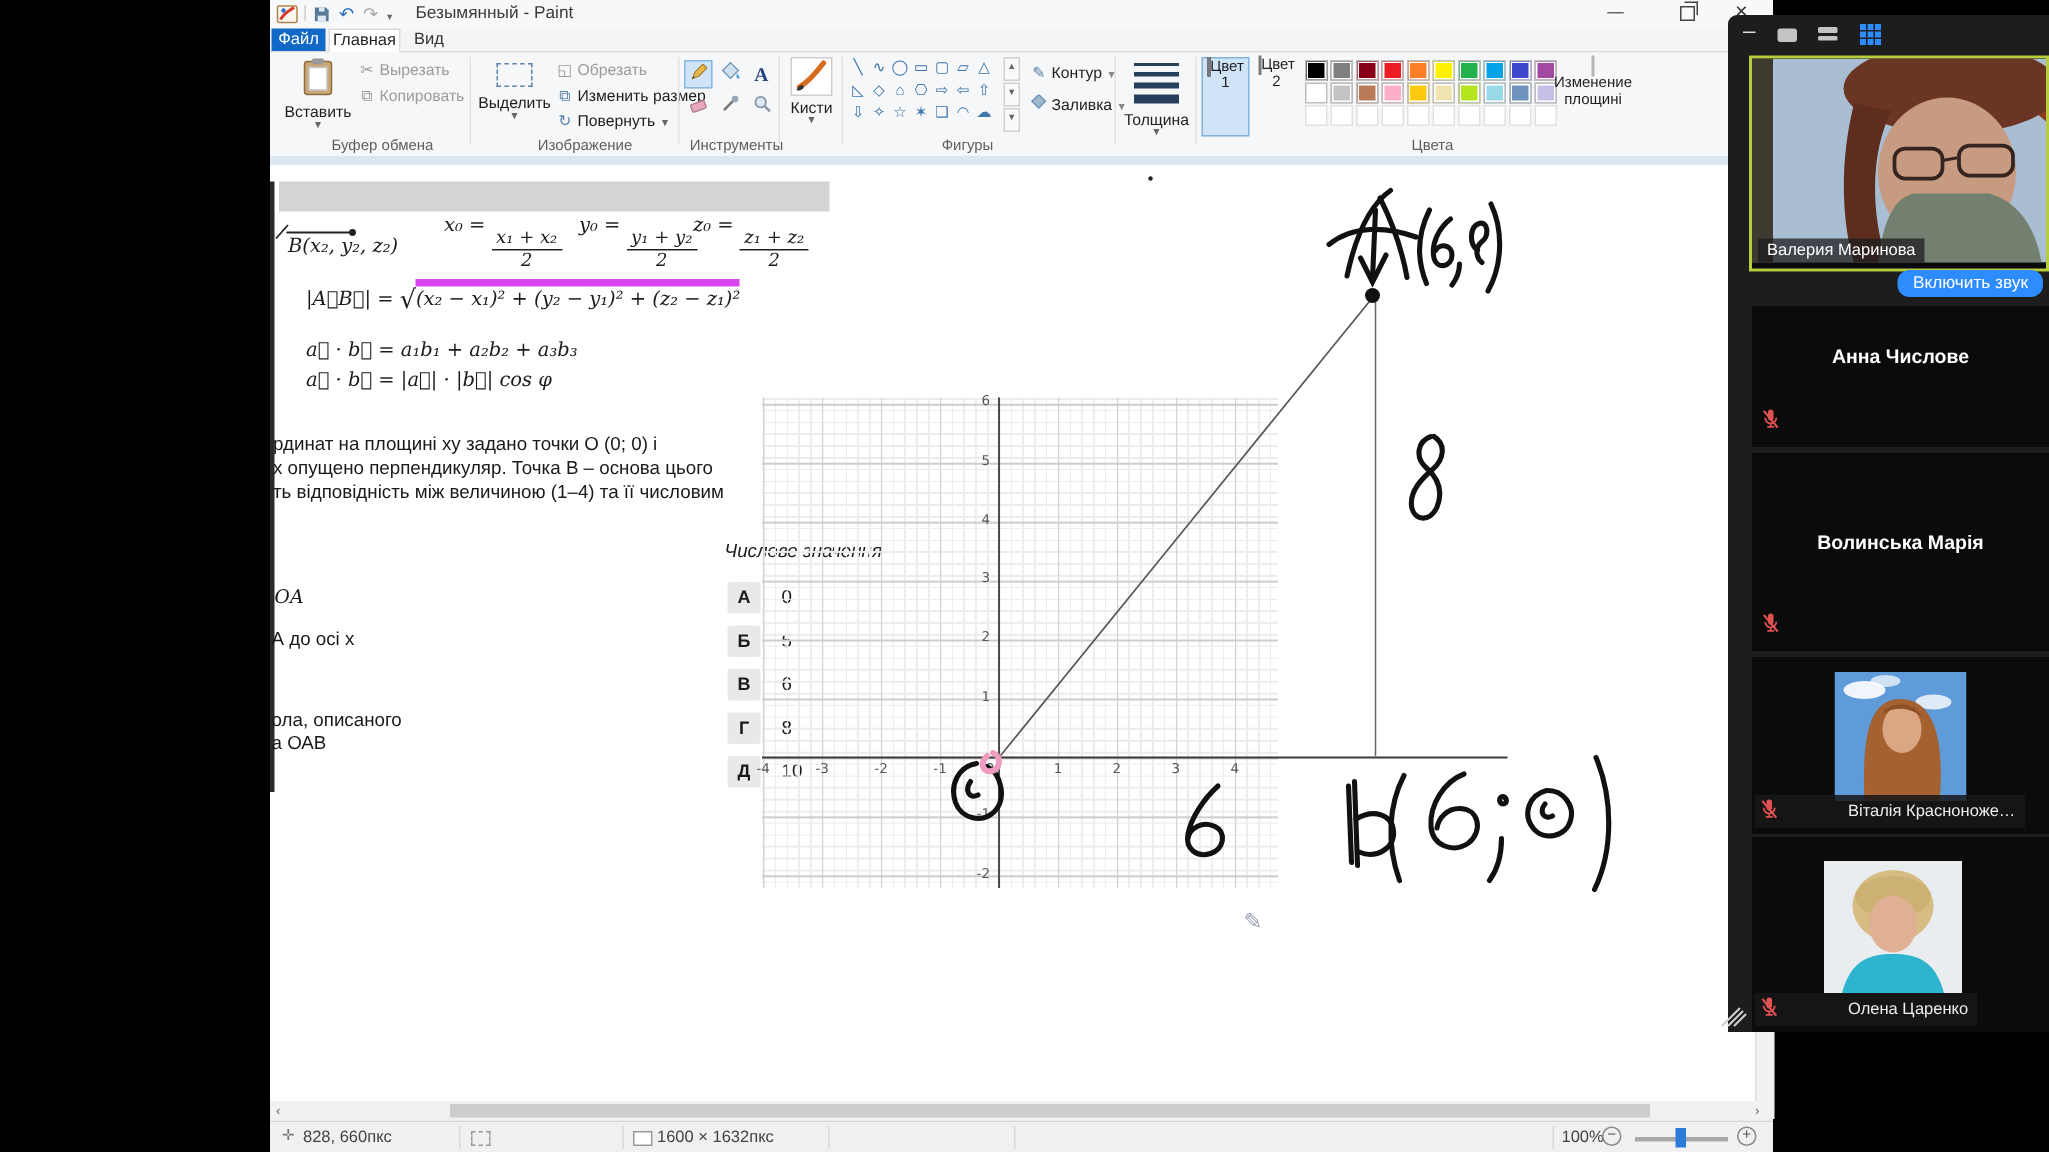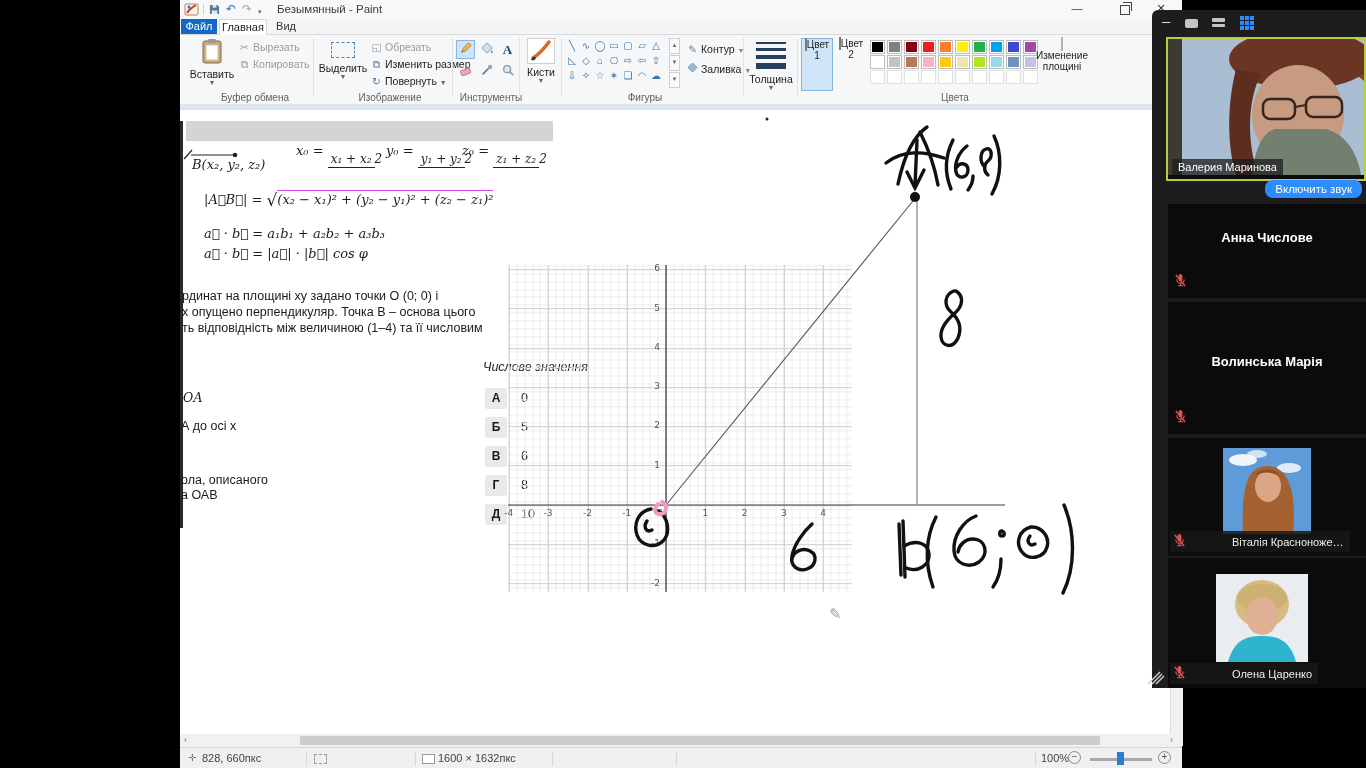--- a/index.html
+++ b/index.html
@@ -48,24 +48,24 @@
      background:linear-gradient(135deg,#f00,#ff8000,#ff0,#0c0,#0cc,#00f,#c0c);}
 
   .ribbon-under{position:absolute;left:0;top:104px;width:100%;height:6px;background:#dce6f2;}
   .canvas{position:absolute;left:0;top:110px;width:990px;height:624px;background:#fff;}
 
   
   .graybar{position:absolute;left:6px;top:121px;width:367px;height:20px;background:#d4d4d4;}
   .darkstrip{position:absolute;left:0;top:121px;width:3px;height:407px;background:#2a2a2a;}
   .mrow{position:absolute;font-family:"DejaVu Serif","Liberation Serif",serif;font-style:italic;
         color:#1c1c1c;font-size:13px;white-space:nowrap;}
-  .frac{display:inline-flex;flex-direction:row;text-align:center;vertical-align:-8px;font-size:12px;line-height:13px;}
+  .frac{display:inline-flex;flex-direction:column;text-align:center;vertical-align:-8px;font-size:12px;line-height:13px;}
   .frac .num{padding:0 3px 1px;border-bottom:1px solid #222;}
   .sqrt{font-style:normal;font-size:17px;vertical-align:-2px;}
-  .radicand{border-top:1px solid #d946ef;padding-top:1px;}
+  .radicand{border-top:5px solid #d946ef;padding-top:1px;}
   .tasktext{position:absolute;font-size:12.5px;color:#1a1a1a;white-space:nowrap;}
   .fragment{position:absolute;font-size:12.5px;color:#1a1a1a;white-space:nowrap;}
   .fragment.math{font-family:"DejaVu Serif",serif;font-style:italic;}
   .tbl-header{position:absolute;left:303px;top:360px;font-size:12.5px;font-style:italic;color:#1a1a1a;}
   .chip{position:absolute;left:305px;width:22px;height:21px;background:#e9e9e9;border-radius:2px;
         font-weight:bold;font-size:12px;text-align:center;line-height:21px;color:#1a1a1a;}
   .chipval{position:absolute;left:341px;font-size:12.5px;color:#1a1a1a;}
 
   .grid{position:absolute;left:508px;top:265px;width:344px;height:327px;background:
     repeating-linear-gradient(to right,#cdcdcd 0 1px,transparent 1px 39.3px),

